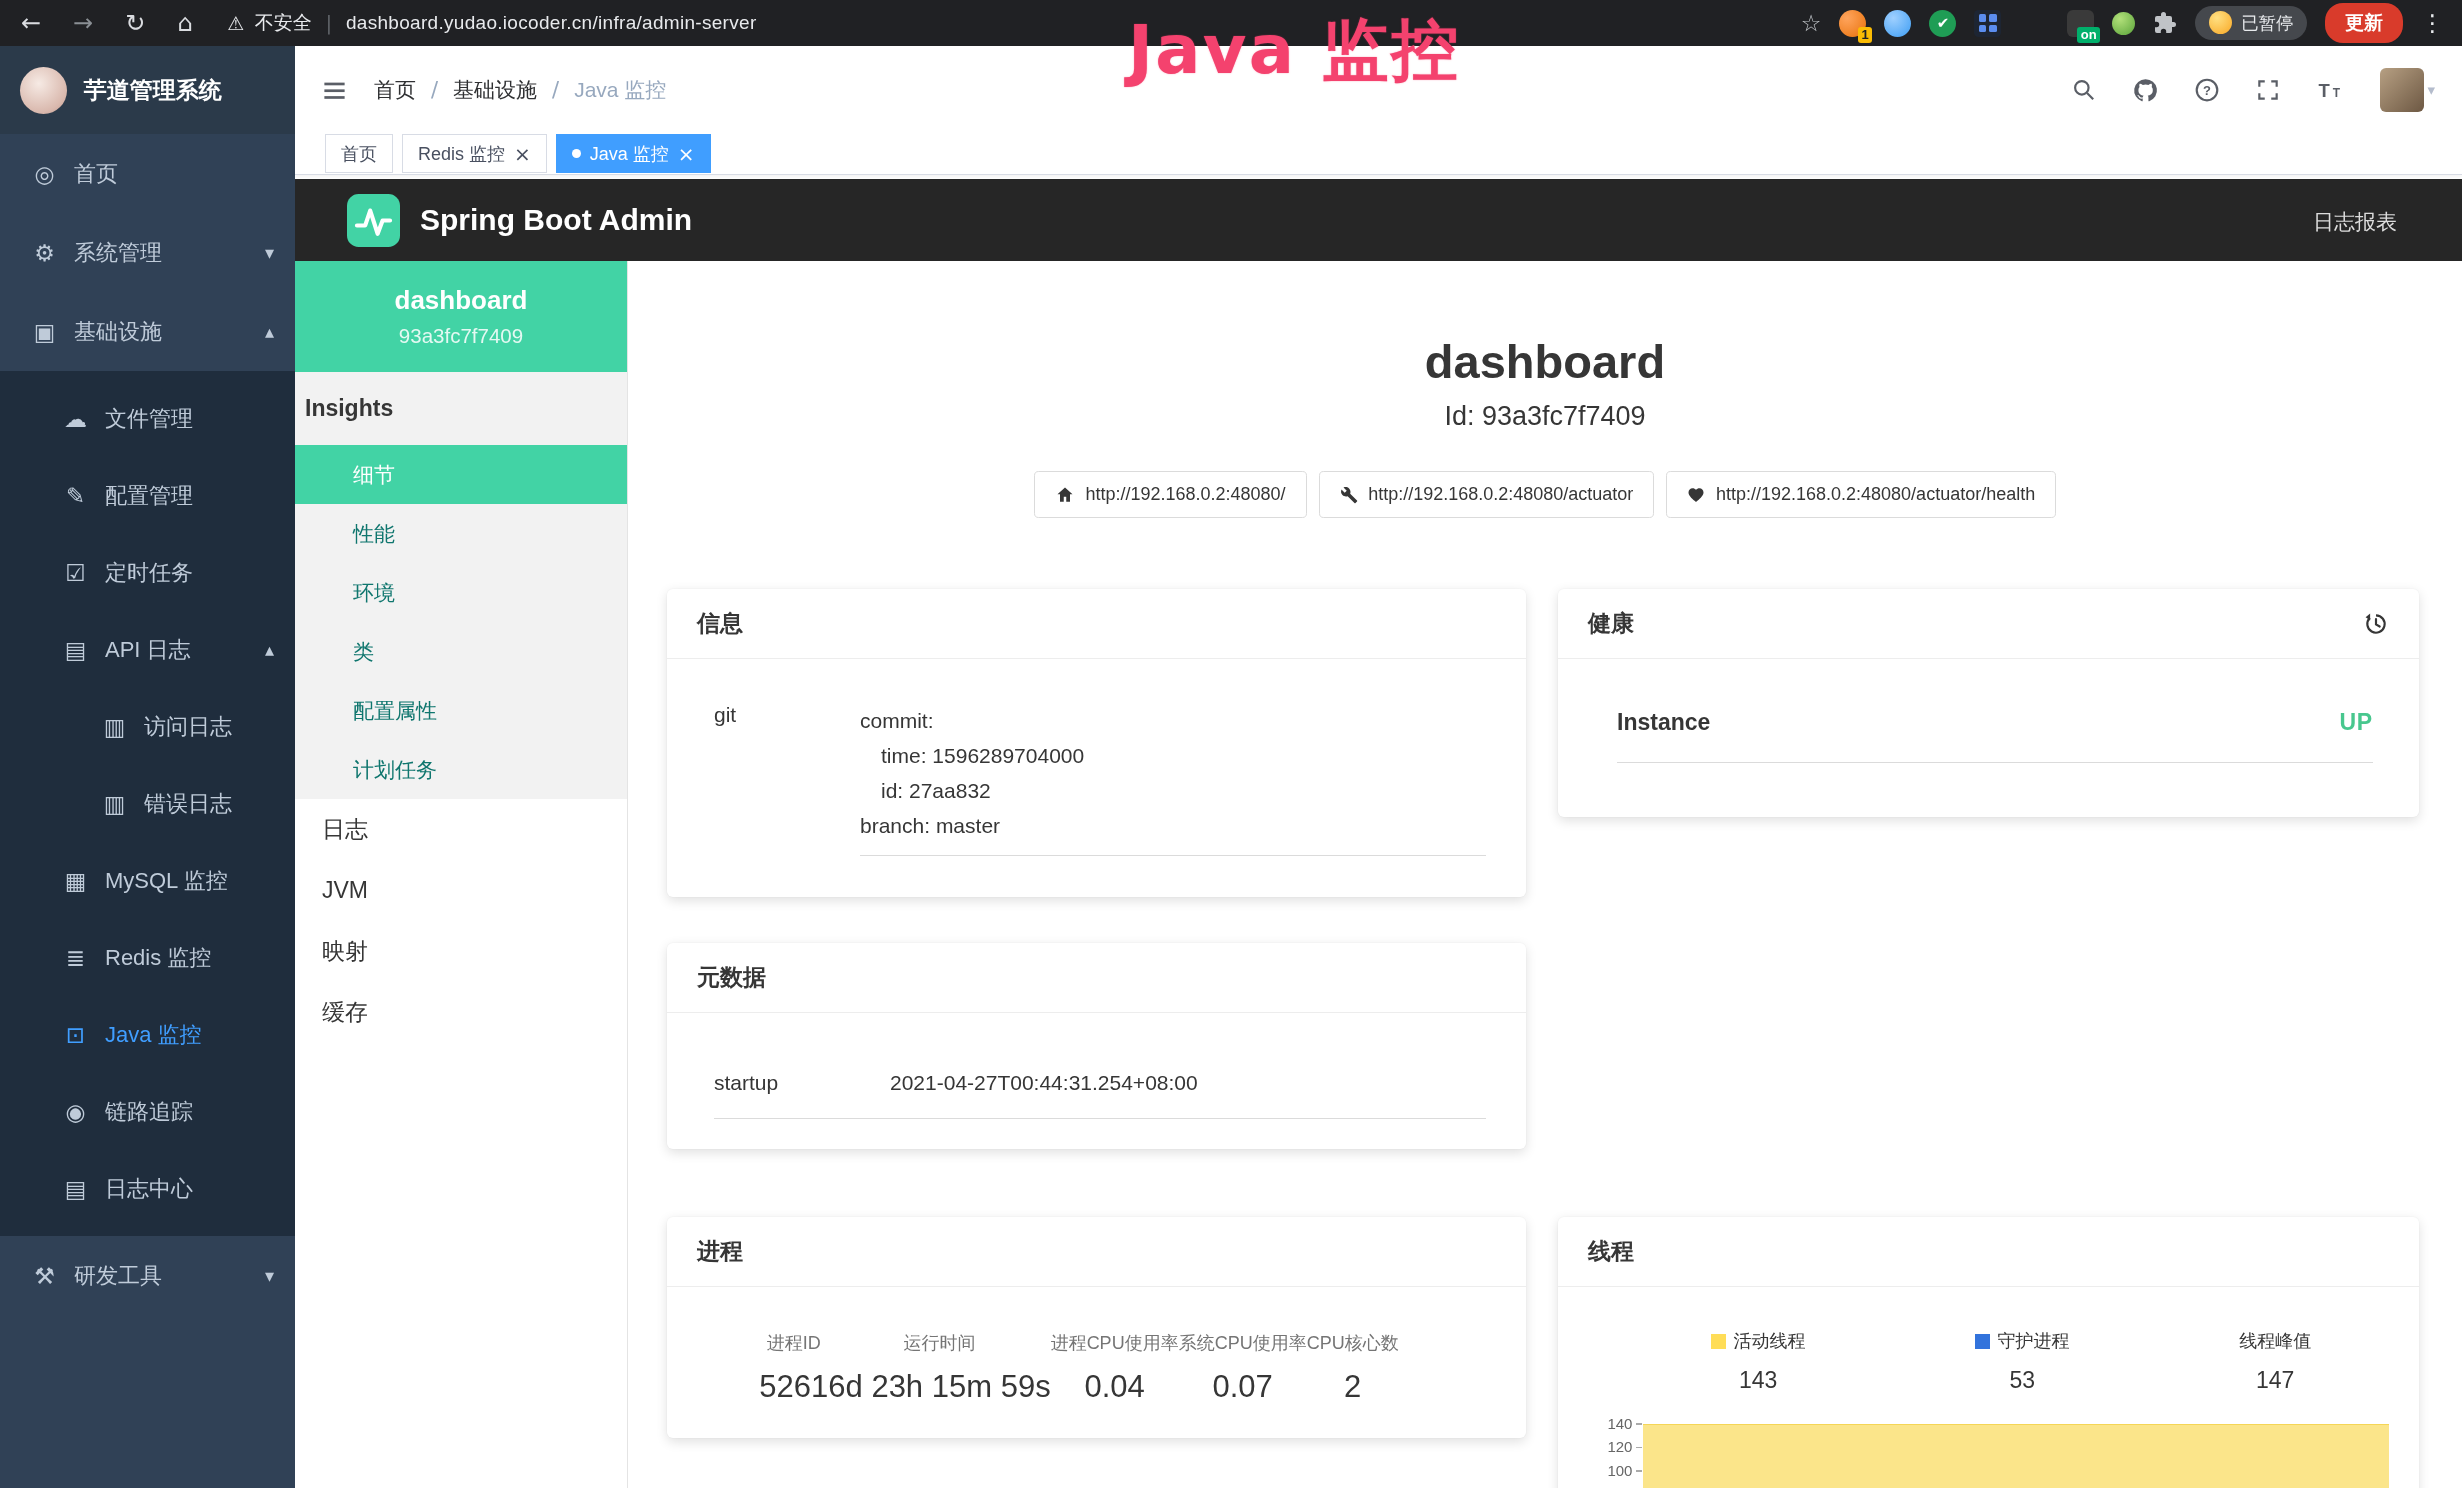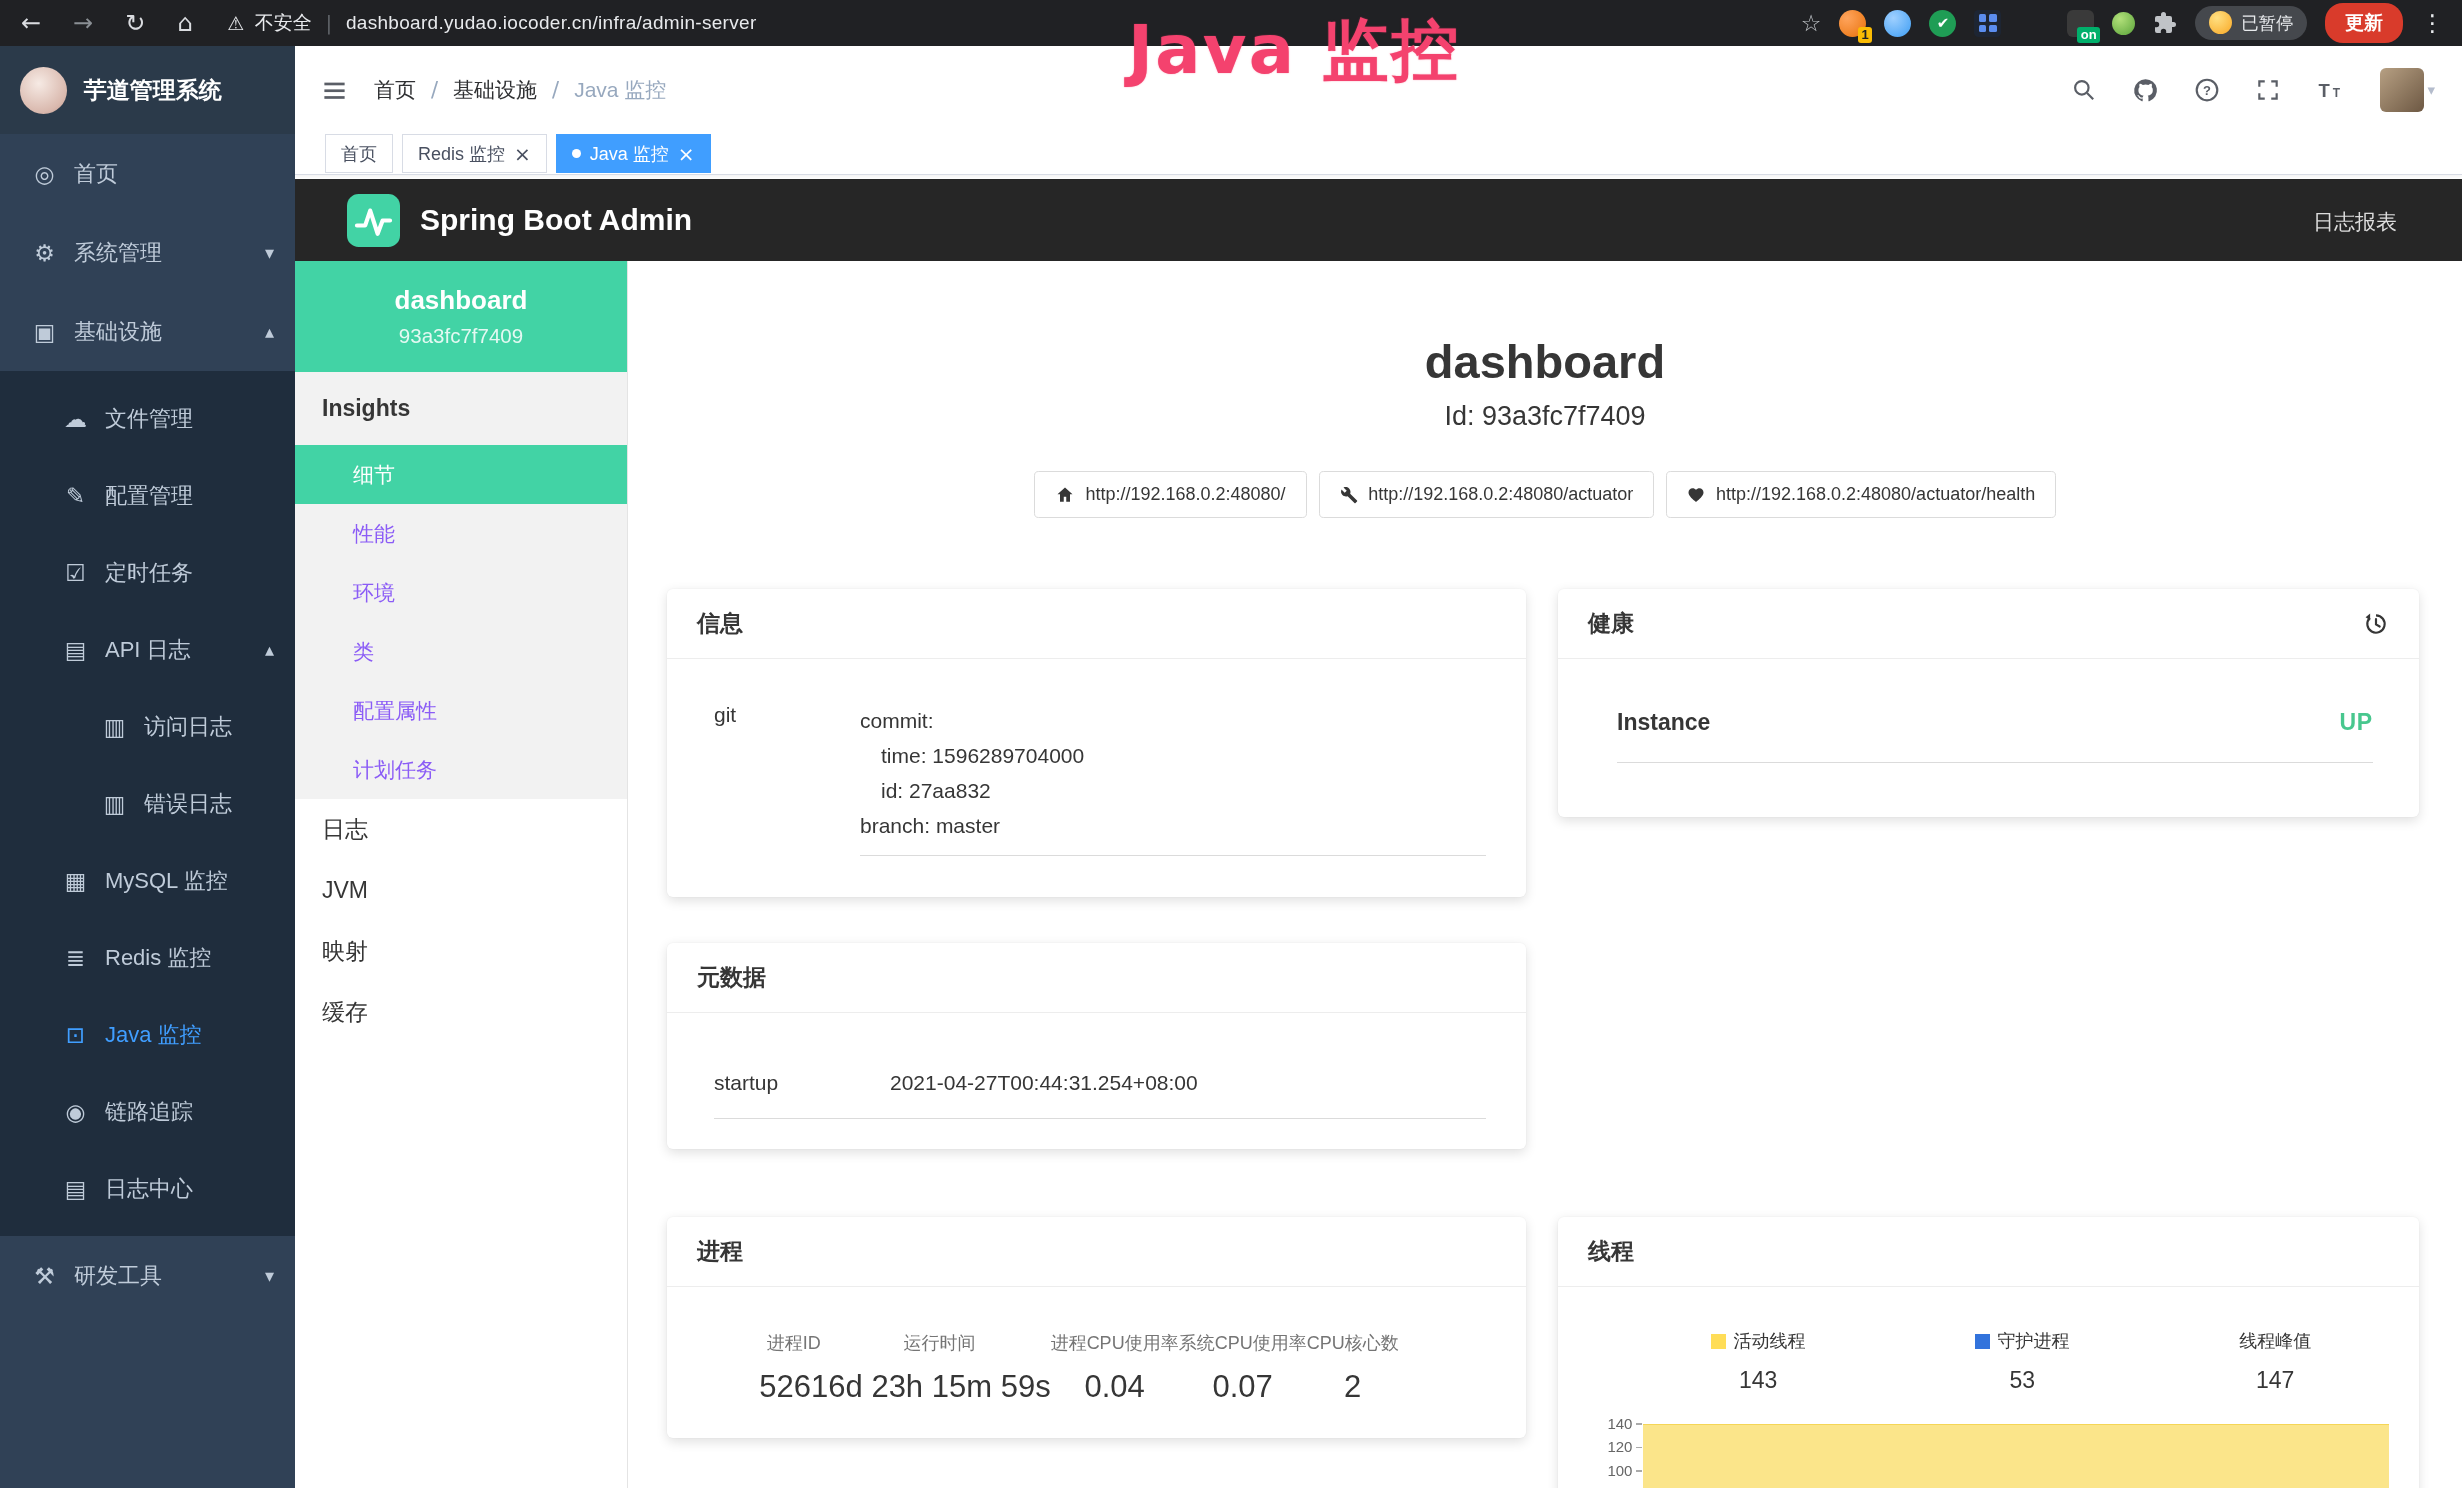--- a/index.html
+++ b/index.html
@@ -74,22 +74,22 @@
 .sbat{font-size:30px;font-weight:700;color:#fff;white-space:nowrap;}
 .sbanav{margin-left:auto;display:flex;align-items:center;gap:44px;font-size:21px;color:#dcdcdc;white-space:nowrap;flex-direction:column;}
 .sbanav .navitem{cursor:pointer;}
 .loc{display:flex;align-items:center;gap:9px;cursor:pointer;}
 .loc .caret{color:#42d3a5;font-size:20px;}
 
 .sbaside{position:absolute;top:82px;left:0;width:333px;bottom:0;background:#fff;border-right:0.8px solid #e4e4e4;}
 .inst{height:111px;background:#42d3a5;display:flex;flex-direction:column;align-items:center;justify-content:center;gap:7.6px;color:#fff;cursor:pointer;}
 .inst .nm{font-size:26px;font-weight:700;}
 .inst .iid{font-size:20.5px;color:rgba(255,255,255,.85);}
-.ssec{height:73px;display:flex;align-items:center;padding-left:27px;font-size:23px;font-weight:700;color:#363636;background:#f2f2f2;}
-.ssub .sit{height:59px;display:flex;align-items:center;padding-left:58px;font-size:21px;color:#8b5cf6;background:#f2f2f2;cursor:pointer;}
+.ssec{height:73px;display:flex;align-items:center;padding-left:10px;font-size:23px;font-weight:700;color:#363636;background:#f2f2f2;}
+.ssub .sit{height:59px;display:flex;align-items:center;padding-left:58px;font-size:21px;color:#0f766e;background:#f2f2f2;cursor:pointer;}
 .ssub .sit.on{background:#42d3a5;color:#fff;}
 .smenu .mit{height:61px;display:flex;align-items:center;padding-left:27px;font-size:23px;color:#363636;cursor:pointer;}
 
 .sbamain{position:absolute;top:82px;left:333px;right:0;bottom:0;background:#fff;overflow:hidden;}
 .ptitle{margin-top:73px;text-align:center;font-size:47px;font-weight:700;color:#363636;}
 .pid{margin-top:12px;text-align:center;font-size:27px;color:#363636;}
 .plinks{margin-top:39px;display:flex;justify-content:center;gap:12px;}
 .plink{display:inline-flex;align-items:center;gap:10.6px;height:47px;padding:0 20px;border:0.8px solid #dbdbdb;border-radius:4.6px;font-size:18px;color:#363636;background:#fff;cursor:pointer;white-space:nowrap;}
 .plink svg{flex:0 0 auto;}
 

